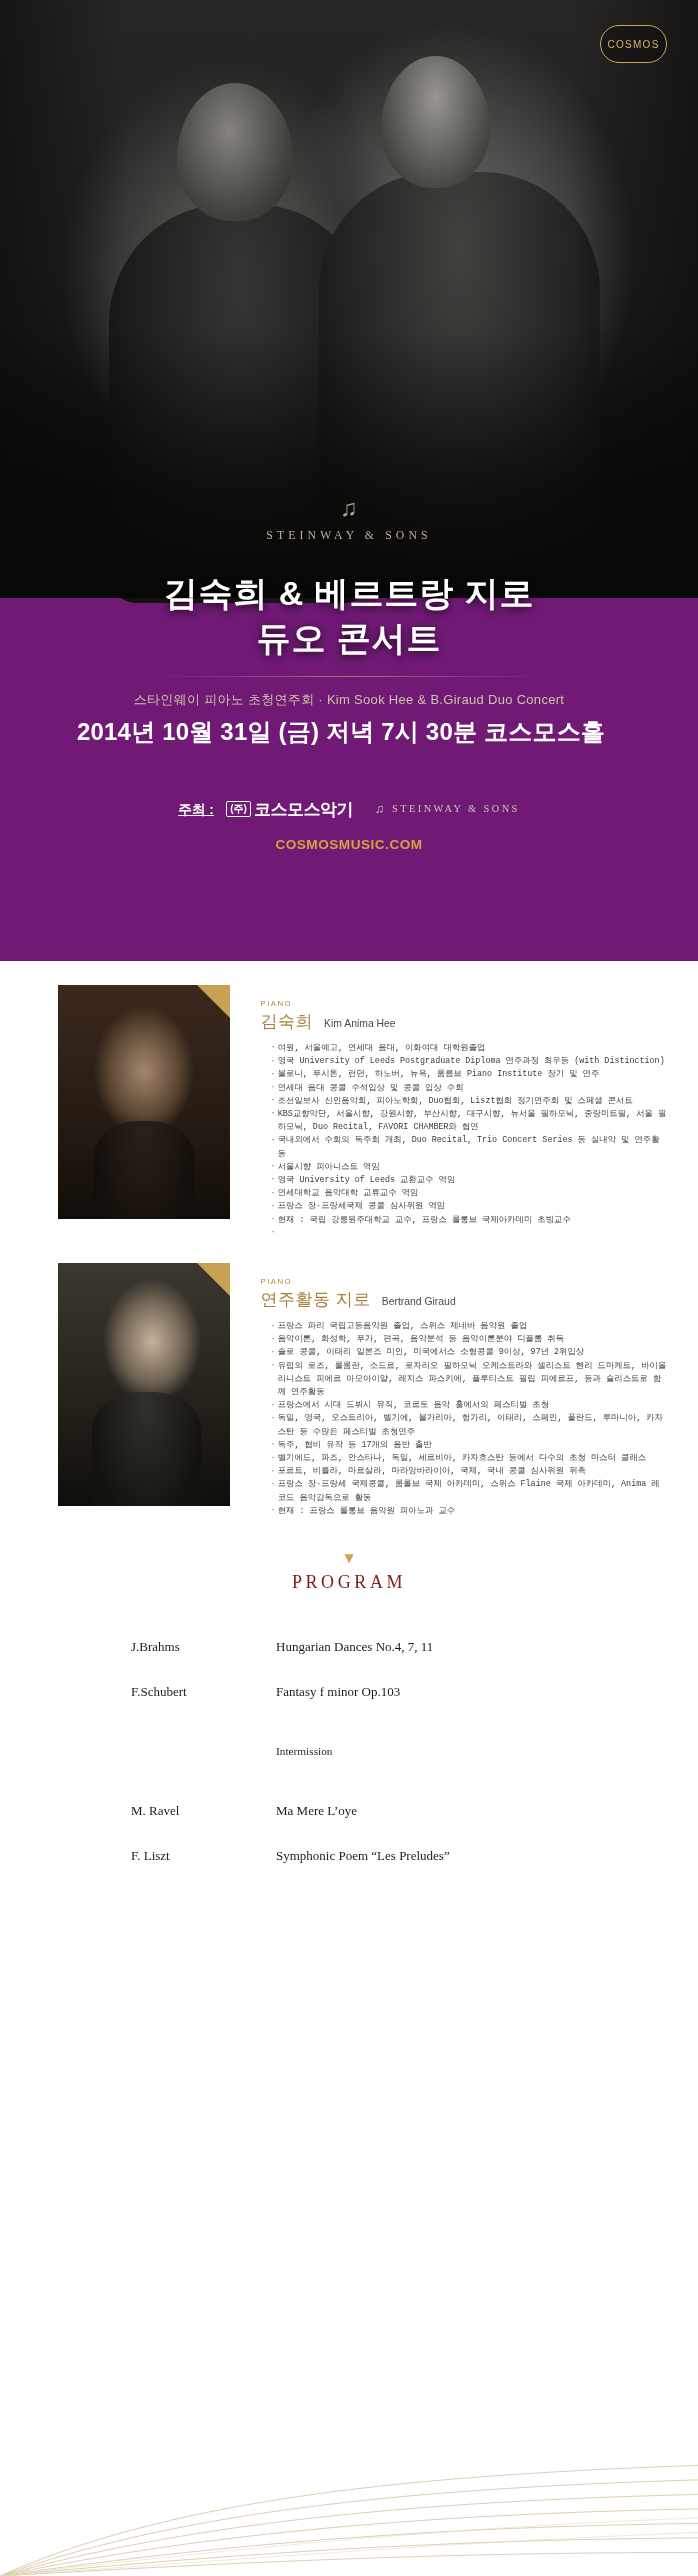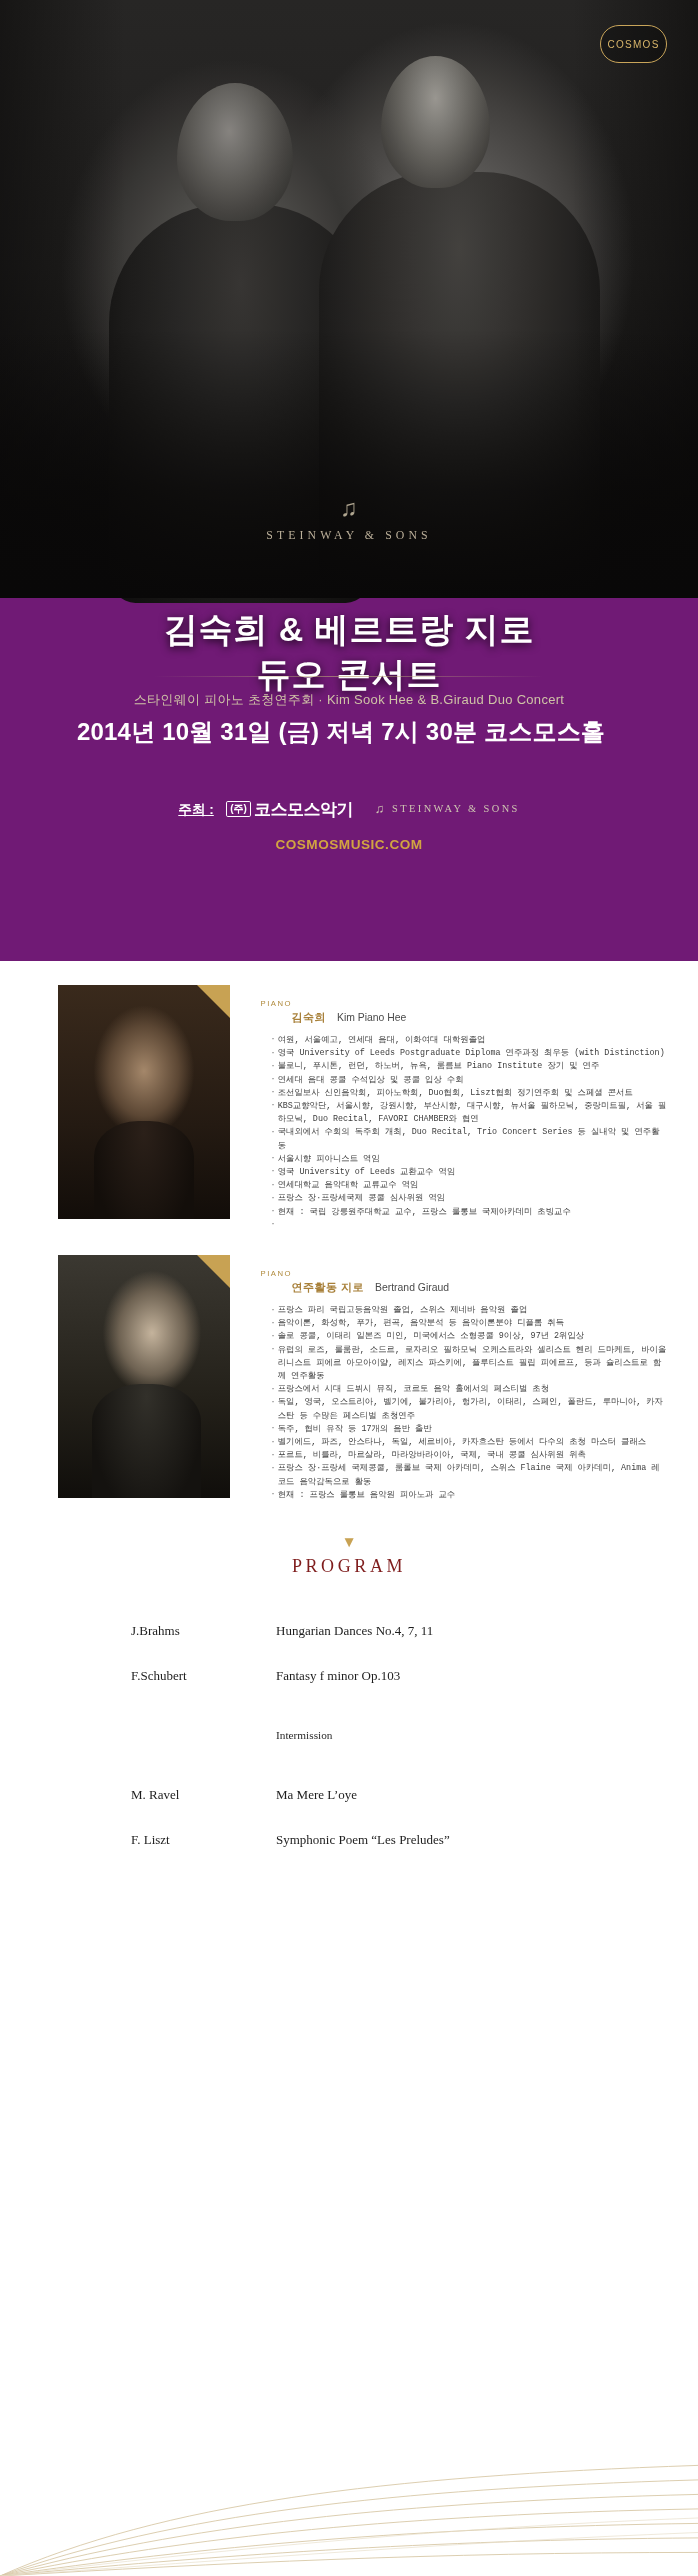--- a/index.html
+++ b/index.html
@@ -105,21 +105,20 @@
     letter-spacing: 4.1px;
     color: #bcb09a;
   }
 
   .hero-title {
     position: absolute;
     left: 0; right: 0;
     top: 571px;
     text-align: center;
     color: #ffffff;
-    margin-top: 36px;
   }
   .hero-title .line1,
   .hero-title .line2 {
     font-size: 34px;
     font-weight: 700;
     letter-spacing: 0.9px;
     line-height: 45px;
     text-shadow: 0 1.8px 9px rgba(0,0,0,0.8);
   }
   .hero-sub {
@@ -260,25 +259,24 @@
     color: #b08a3c;
     margin-bottom: 1.8px;
   }
   .artist-name-row {
     display: flex;
     align-items: baseline;
     gap: 11px;
     margin-bottom: 9px;
   }
   .artist-name-ko {
-    font-size: 11px;
-    font-weight: 700;
+    font-size: 17px;
+    font-weight: 400;
     color: #a8803a;
     letter-spacing: 0.5px;
-    margin-left: 31px;
   }
   .artist-name-en {
     font-size: 10.4px;
     color: #4a4a4a;
   }
   .bio-list {
     list-style: none;
     margin: 9px;
     padding: 0;
     font-family: Liberation Mono, monospace;
@@ -390,21 +388,21 @@
 
   <div class="artist" style="margin-top:23.6px;">
     <div class="artist-inner">
       <div class="artist-photo photo-a">
         <div class="corner-gold"></div>
       </div>
       <div class="artist-body">
         <div class="piano-tag">PIANO</div>
         <div class="artist-name-row">
           <div class="artist-name-ko">김숙희</div>
-          <div class="artist-name-en">Kim Piano Hee</div>
+          <div class="artist-name-en">Kim Anima Hee</div>
         </div>
         <ul class="bio-list">
           <li>여원, 서울예고, 연세대 음대, 이화여대 대학원졸업</li>
           <li>영국 University of Leeds Postgraduate Diploma 연주과정 최우등 (with Distinction)</li>
           <li>불로니, 푸시톤, 런던, 하노버, 뉴욕, 룸름브 Piano Institute 장기 및 연주</li>
           <li>연세대 음대 콩쿨 수석입상 및 콩쿨 입상 수회</li>
           <li>조선일보사 신인음악회, 피아노학회, Duo협회, Liszt협회 정기연주회 및 스페셜 콘서트</li>
           <li>KBS교향악단, 서울시향, 강원시향, 부산시향, 대구시향, 뉴서울 필하모닉, 중랑미트필, 서울 필하모닉, Duo Recital, FAVORI CHAMBER와 협연</li>
           <li>국내외에서 수회의 독주회 개최, Duo Recital, Trio Concert Series 등 실내악 및 연주활동</li>
           <li>서울시향 피아니스트 역임</li>

